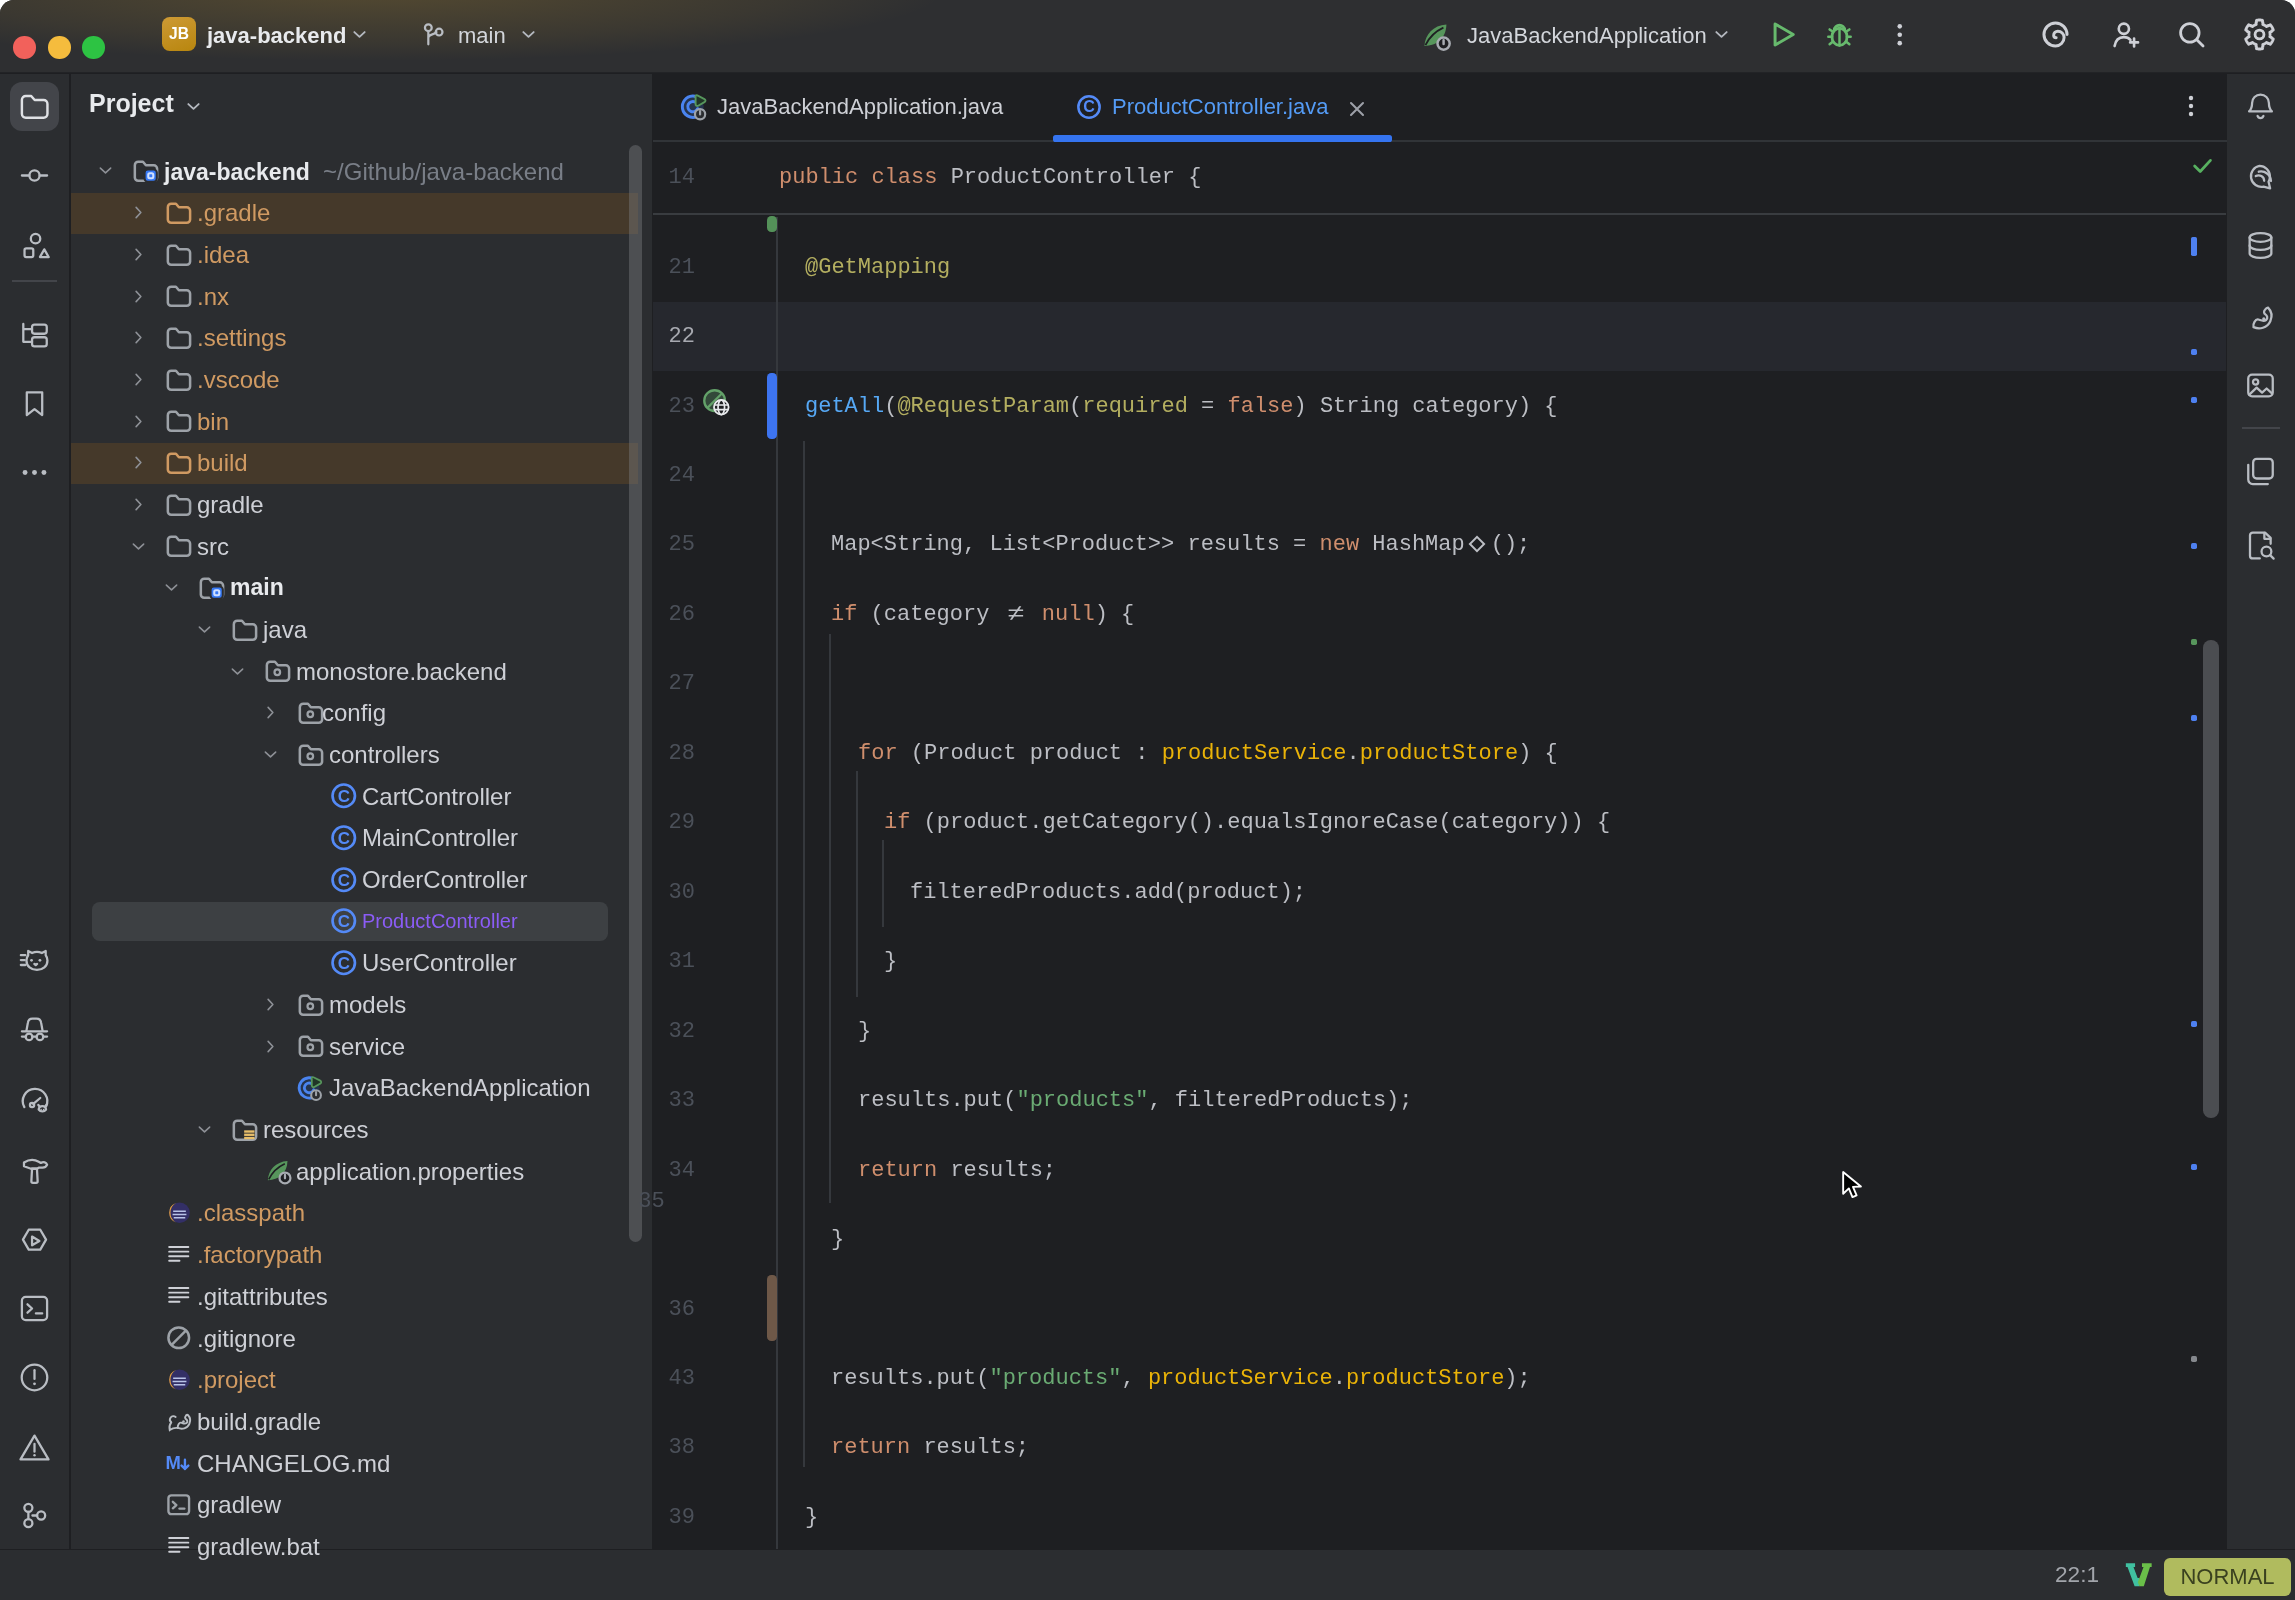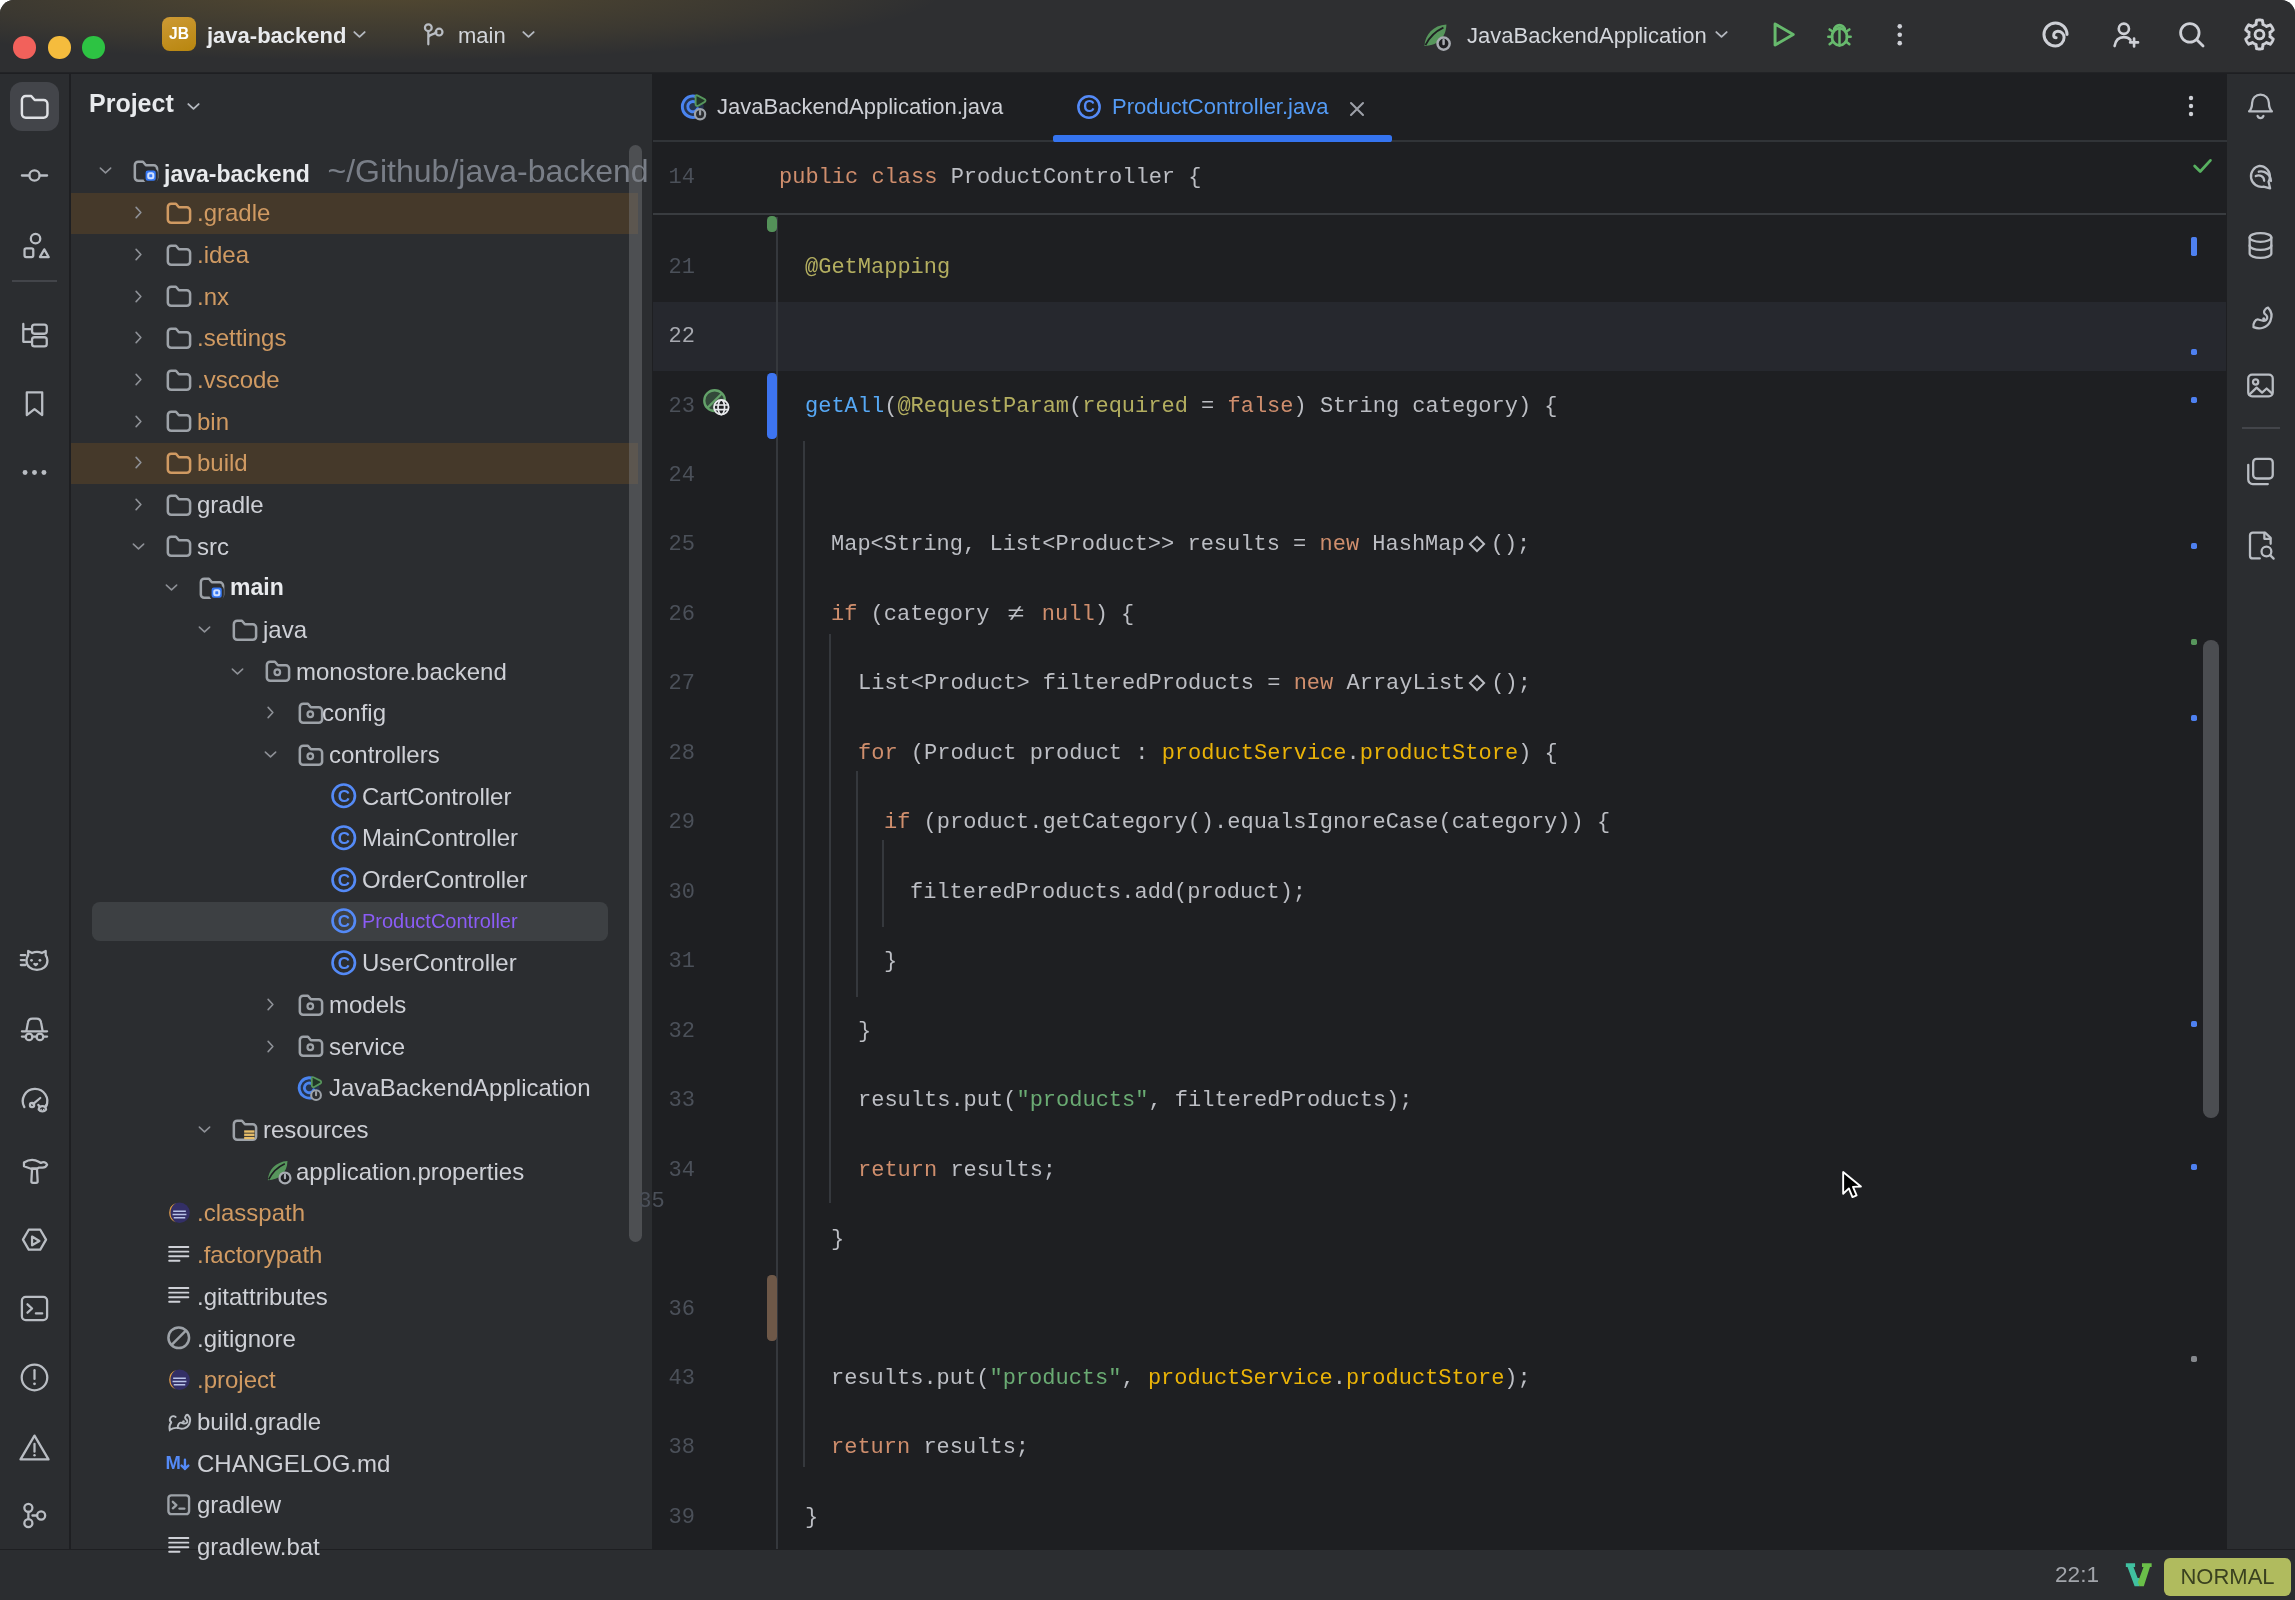--- a/index.html
+++ b/index.html
@@ -4,21 +4,21 @@
 html,body{width:2295px;height:1601px;background:#fff}
 body{position:relative;font-family:"Liberation Sans",sans-serif;overflow:hidden}
 .abs{position:absolute}
 .win{position:absolute;left:0;top:0;width:2295px;height:1601px;background:#1e1f22;border-radius:14px 14px 0 0;overflow:hidden}
 .titlebar{position:absolute;left:0;top:0;width:2295px;height:73px;background:
 radial-gradient(755px 94px at 373px -10.4px, rgba(205,158,48,.24), rgba(205,158,48,.08) 55%, rgba(205,158,48,0) 76%),#2e2f31;border-bottom:0.9px solid #222326}
 .t-bold{font-size:23px;font-weight:bold;color:#e8eaed;white-space:nowrap}
 .t-norm{font-size:24px;color:#ced0d6;white-space:nowrap}
 .t-orange{font-size:24px;color:#d09a62;white-space:nowrap}
 .t-blue{font-size:20px;color:#8b5cf6;white-space:nowrap}
-.t-path{font-size:32px;color:#797e87;font-weight:normal}
+.t-path{font-size:24px;color:#797e87;font-weight:normal}
 .codeline{font-family:"Liberation Mono",monospace;font-size:22px;line-height:69px;height:69px;white-space:pre;color:#bcbec4}
 .gnum,.gnum-cur{font-family:"Liberation Mono",monospace;font-size:22px;height:69px}
 .gnum{color:#4b5059}.gnum-cur{color:#a7a9b0}
 .kw{color:#cf8e6d}.id{color:#bcbec4}.ann{color:#b3ae60}.str{color:#6aab73}.fld{color:#eab308}.dec{color:#56a8f5}
 .dia{display:inline-block;width:26px;height:69px;position:relative;vertical-align:top}
 .diarot{position:absolute;left:6px;top:28px;width:12px;height:12px;border:2.2px solid #bcbec4;transform:rotate(45deg)}
 .neq{display:inline-block;width:26px;text-align:center;transform:scaleX(1.35)}
 .guide{position:absolute;width:1.7px;background:#35383d}
 </style></head><body>
 <div class="win">
@@ -445,21 +445,20 @@
 <div class="abs codeline" style="left:805px;top:233px"><span class="ann">@GetMapping</span></div>
 <div class="abs gnum-cur" style="left:608px;top:302px;width:87px;text-align:right;line-height:69px">22</div>
 <div class="abs gnum" style="left:608px;top:372px;width:87px;text-align:right;line-height:69px">23</div>
 <div class="abs codeline" style="left:805px;top:372px"><span class="dec">getAll</span><span class="id">(</span><span class="ann">@RequestParam</span><span class="id">(</span><span class="ann">required</span><span class="id"> = </span><span class="kw">false</span><span class="id">) String category) {</span></div>
 <div class="abs gnum" style="left:608px;top:441px;width:87px;text-align:right;line-height:69px">24</div>
 <div class="abs gnum" style="left:608px;top:510px;width:87px;text-align:right;line-height:69px">25</div>
 <div class="abs codeline" style="left:831px;top:510px"><span class="id">Map&lt;String, List&lt;Product&gt;&gt; results = </span><span class="kw">new</span><span class="id"> HashMap</span><span class="dia"><span class="diarot"></span></span><span class="id">();</span></div>
 <div class="abs gnum" style="left:608px;top:580px;width:87px;text-align:right;line-height:69px">26</div>
 <div class="abs codeline" style="left:831px;top:580px"><span class="kw">if</span><span class="id"> (category </span><span class="neq">≠</span><span class="id"> </span><span class="kw">null</span><span class="id">) {</span></div>
 <div class="abs gnum" style="left:608px;top:649px;width:87px;text-align:right;line-height:69px">27</div>
-<div class="abs codeline" style="left:858px;top:649px"><span class="id">List&lt;Product&gt; filteredProducts = </span><span class="kw">new</span><span class="id"> ArrayList</span><span class="dia"><span class="diarot"></span></span><span class="id">();</span></div>
 <div class="abs gnum" style="left:608px;top:719px;width:87px;text-align:right;line-height:69px">28</div>
 <div class="abs codeline" style="left:858px;top:719px"><span class="kw">for</span><span class="id"> (Product product : </span><span class="fld">productService</span><span class="id">.</span><span class="fld">productStore</span><span class="id">) {</span></div>
 <div class="abs gnum" style="left:608px;top:788px;width:87px;text-align:right;line-height:69px">29</div>
 <div class="abs codeline" style="left:884px;top:788px"><span class="kw">if</span><span class="id"> (product.getCategory().equalsIgnoreCase(category)) {</span></div>
 <div class="abs gnum" style="left:608px;top:858px;width:87px;text-align:right;line-height:69px">30</div>
 <div class="abs codeline" style="left:910px;top:858px"><span class="id">filteredProducts.add(product);</span></div>
 <div class="abs gnum" style="left:608px;top:927px;width:87px;text-align:right;line-height:69px">31</div>
 <div class="abs codeline" style="left:884px;top:927px"><span class="id">}</span></div>
 <div class="abs gnum" style="left:608px;top:997px;width:87px;text-align:right;line-height:69px">32</div>
 <div class="abs codeline" style="left:858px;top:997px"><span class="id">}</span></div>

